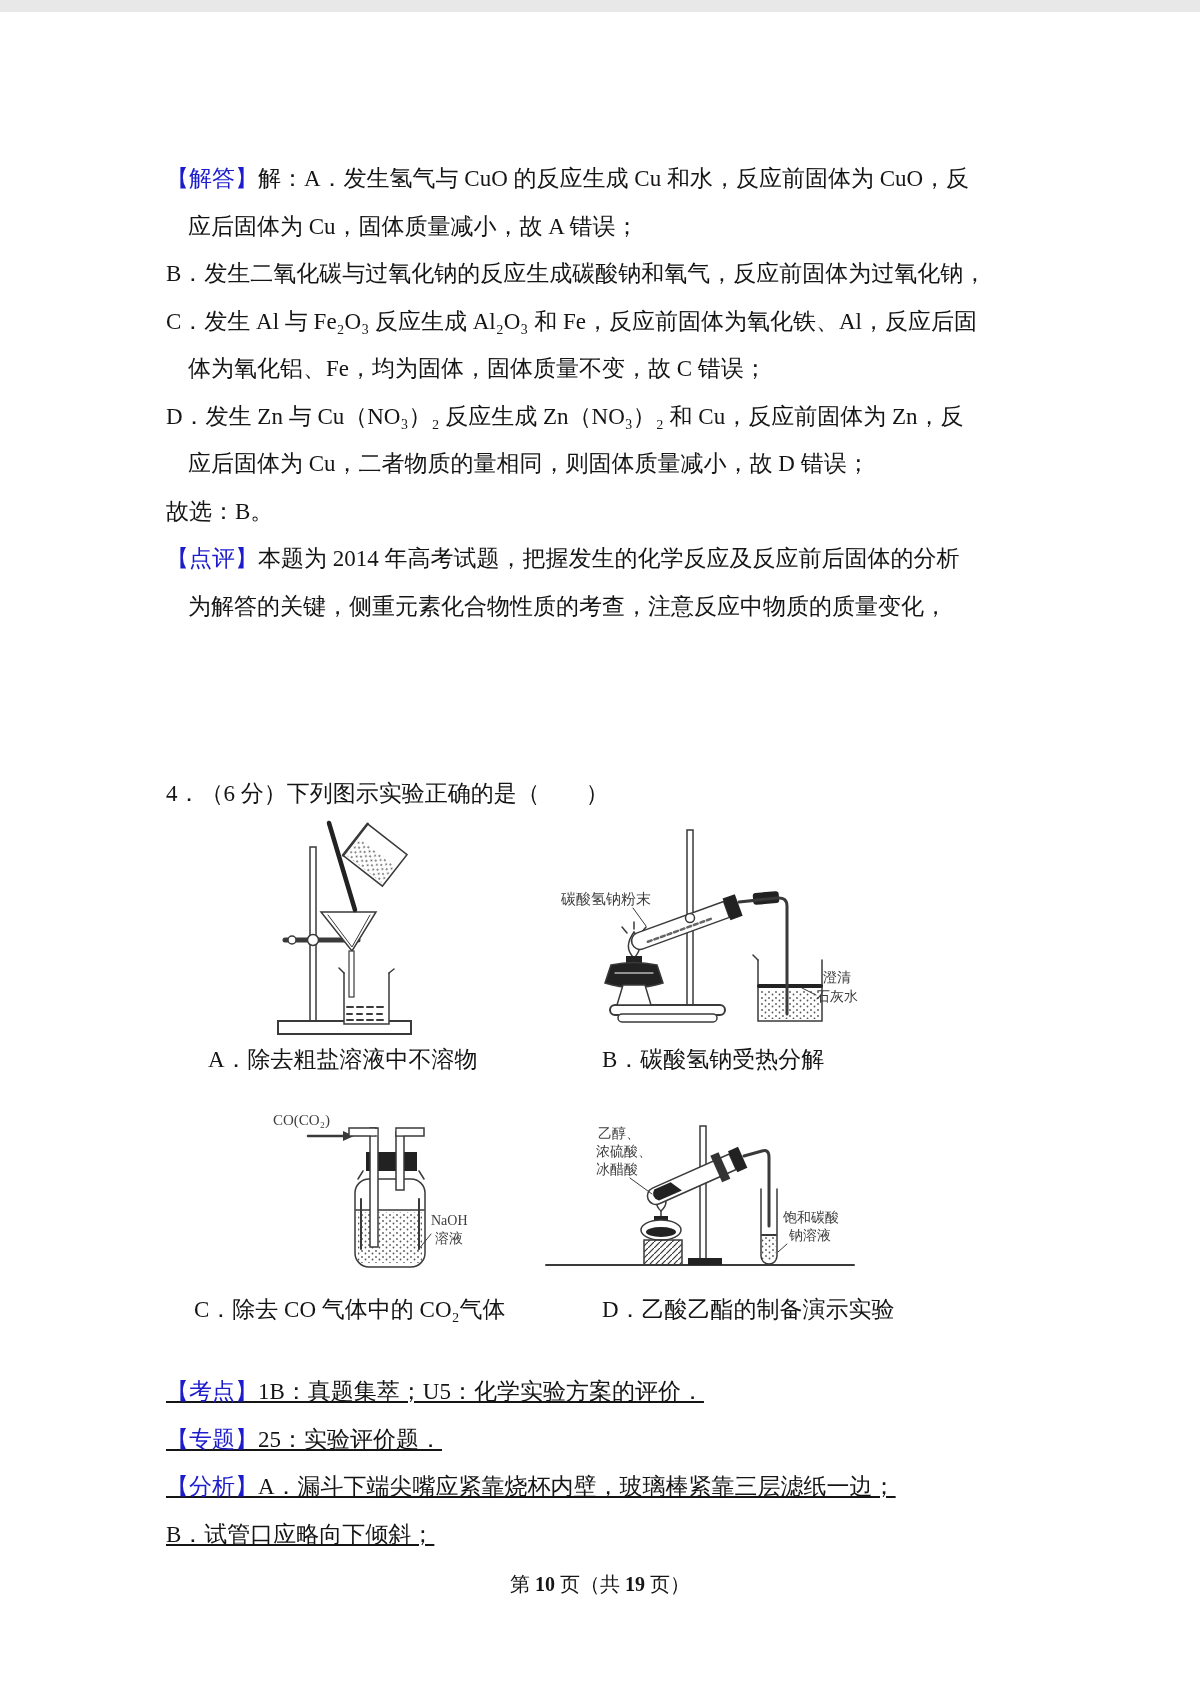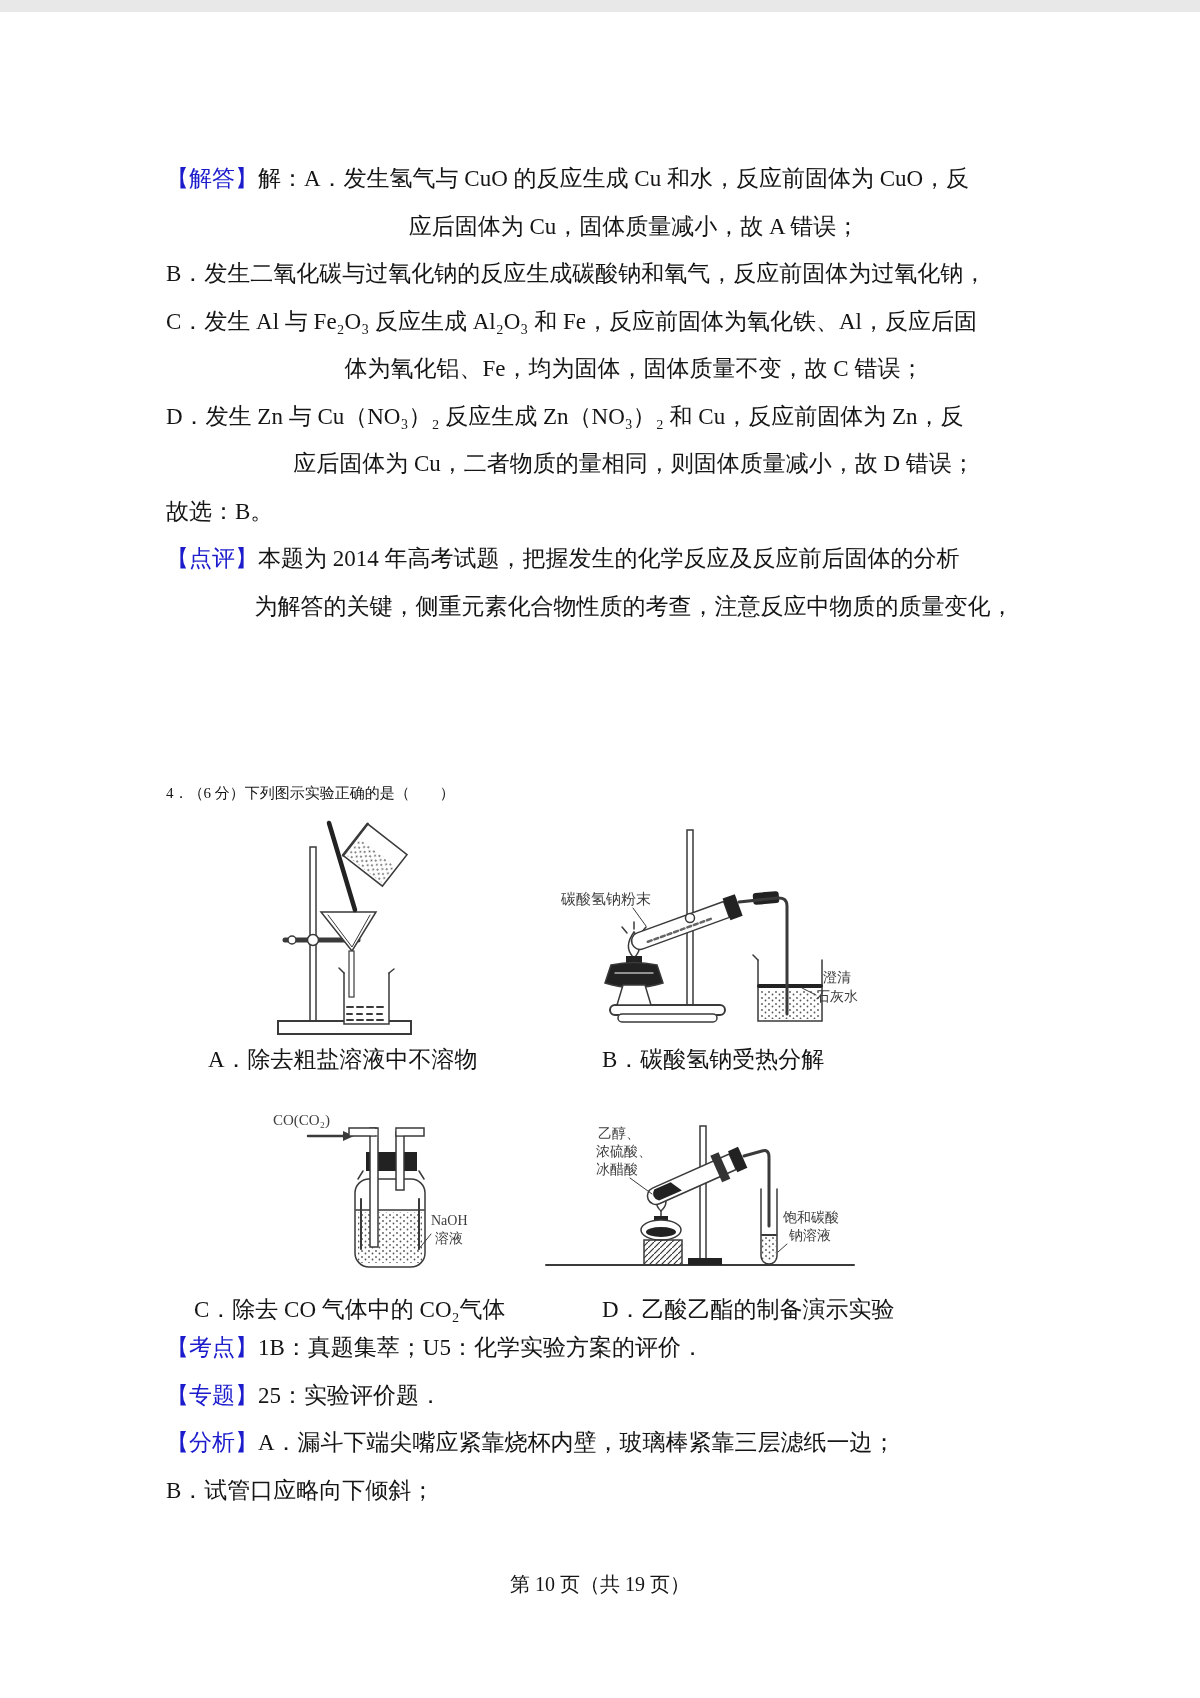--- a/index.html
+++ b/index.html
@@ -6,30 +6,30 @@
   .page{
     position:relative;
     width:1200px;height:1698px;
     margin:12px auto;
     background:#ffffff;
     font-family:"Liberation Serif","DejaVu Serif",serif;
     color:#151515;
     overflow:hidden;
   }
   .txtmain{position:absolute;left:166px;top:143px;right:120px;}
-  .txtbottom{position:absolute;left:166px;top:1312px;right:100px;}
+  .txtbottom{position:absolute;left:166px;top:1356px;right:100px;text-decoration:underline;}
   .ln{font-size:23px;line-height:47.5px;white-space:nowrap;}
-  .ind{padding-left:22px;text-align:center;}
+  .ind{padding-left:22px;}
   .blab{color:#1c1ccd;}
-  .q4{position:absolute;left:166px;top:758px;font-size:15px;line-height:47.5px;}
+  .q4{position:absolute;left:166px;top:758px;font-size:23px;line-height:47.5px;}
   .cap{position:absolute;font-size:23px;line-height:40px;white-space:nowrap;}
   .fig{position:absolute;}
   svg text{fill:#3d3d3d;stroke:none;font-family:"Liberation Serif","DejaVu Serif",serif;}
   .footer{position:absolute;left:0;right:0;top:1556px;text-align:center;font-size:20px;line-height:32px;}
-  .footer b{font-weight:normal;}
+  .footer b{font-weight:bold;}
 </style>
 </head>
 <body>
 
 <div class="page">
 
   <svg width="0" height="0" style="position:absolute">
     <defs>
       <pattern id="dotpat" width="7" height="6" patternUnits="userSpaceOnUse">
         <circle cx="2" cy="2" r="0.9" fill="#555"></circle>

